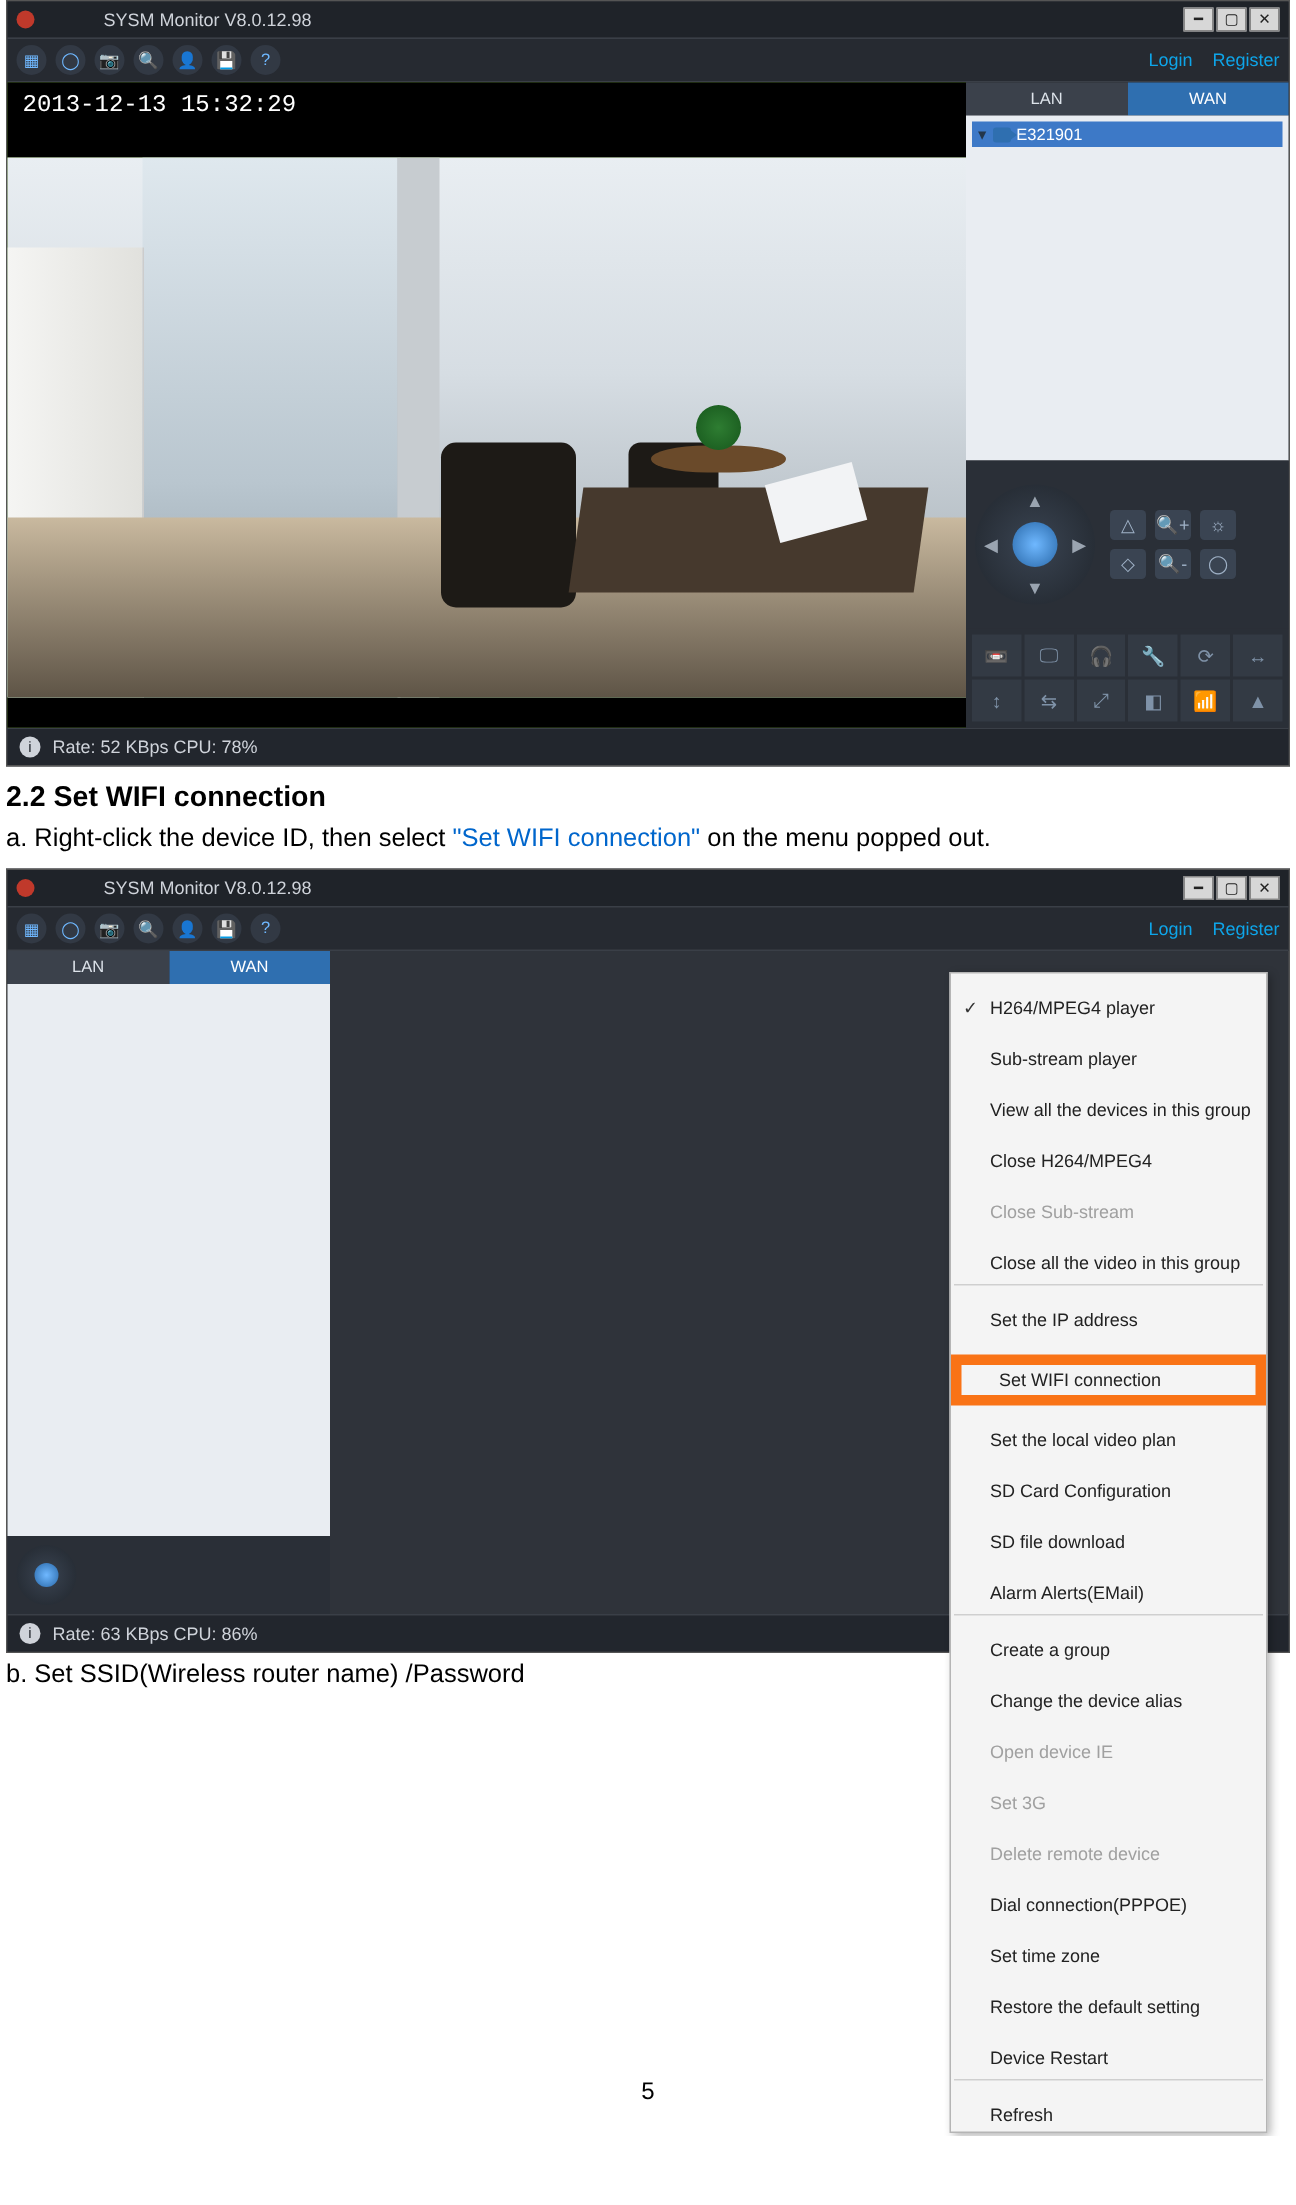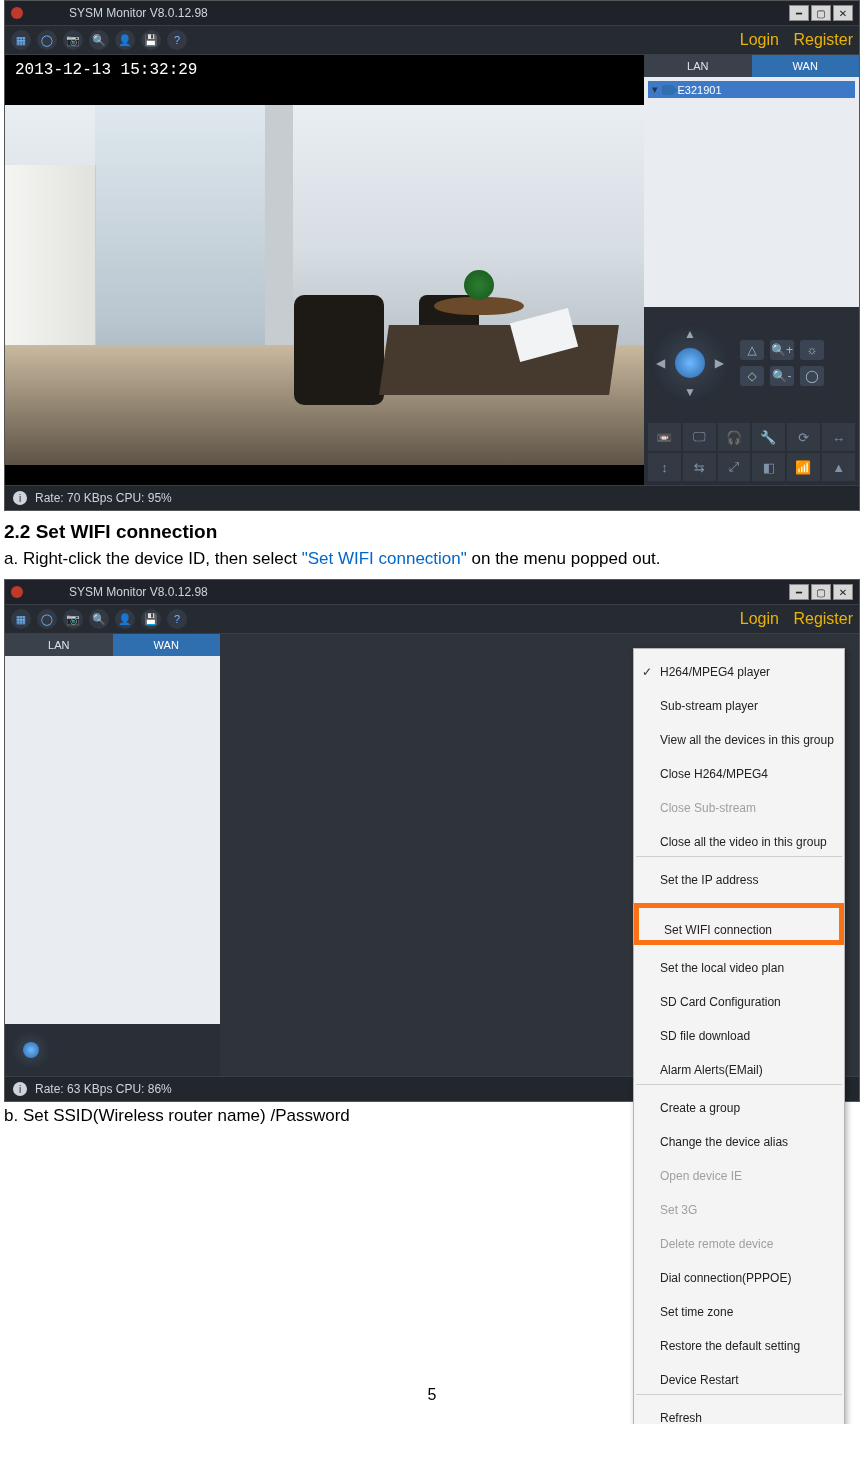--- a/index.html
+++ b/index.html
@@ -43,21 +43,21 @@
     display:flex; align-items:center;
     background:#262a31; height:28px; padding:0 6px;
     border-top:1px solid #3a3f47; border-bottom:1px solid #3a3f47;
   }
   .tbicon {
     width:20px; height:20px; border-radius:50%;
     display:flex; align-items:center; justify-content:center;
     color:#6fb8ff; font-size:11px; margin-right:6px;
     background:#323944;
   }
-  .auth { margin-left:auto; font-size:16px; color:#eab308; }
+  .auth { margin-left:auto; font-size:12px; color:#0ea5e9; }
   .auth span { margin-left:10px; cursor:pointer; }
   .content { display:flex; }
   .viewport {
     flex:1; background:#4d7c0f; position:relative; min-height:430px;
   }
   .timestamp {
     position:absolute; top:6px; left:10px; color:#fff;
     font-family: "Courier New", monospace; font-size:16px;
     text-shadow:1px 1px 2px #000;
   }
@@ -193,21 +193,21 @@
   
   .ctxmenu {
     position:absolute; right:14px; top:68px;
     width:210px; background:#f4f4f4; border:1px solid #b5b5b5;
     box-shadow:2px 2px 6px rgba(0,0,0,.3);
     font-size:12px; color:#222; z-index:10;
   }
   .ctxmenu .mi { padding:4px 10px 4px 26px; position:relative; white-space:nowrap;margin-top:12px; }
   .ctxmenu .mi.disabled { color:#a0a0a0; }
   .ctxmenu .mi.highlight {
-    border:5px solid #f97316; padding:15px 9px 3px 25px;
+    border:7px solid #f97316; padding:3px 9px 3px 25px;
   }
   .ctxmenu .sep { height:1px; background:#cfcfcf; margin:3px 2px; }
   .ctxmenu .chk::before{
     content:"✓"; position:absolute; left:8px; color:#333;
   }
 
   
   h3.sect {
     font-size:19px; font-weight:bold; margin:10px 0 6px 0;
   }
@@ -310,21 +310,21 @@
           <div class="tg">⇆</div>
           <div class="tg">⤢</div>
           <div class="tg">◧</div>
           <div class="tg">📶</div>
           <div class="tg">▲</div>
         </div>
       </div>
     </div>
     <div class="statusbar">
       <div class="dot">i</div>
-      <span>Rate: 70 KBps  CPU:  95%</span>
+      <span>Rate: 52 KBps  CPU:  78%</span>
     </div>
   </div>
 
   <h3 class="sect">2.2 Set WIFI connection</h3>
   <p class="doc">
     <span>a. Right-click the device ID, then select </span><span class="linkish">"Set WIFI connection"</span><span> on the menu popped out.</span>
   </p>
 
   <div class="app-window small" style="position:relative;">
     <div class="titlebar">

